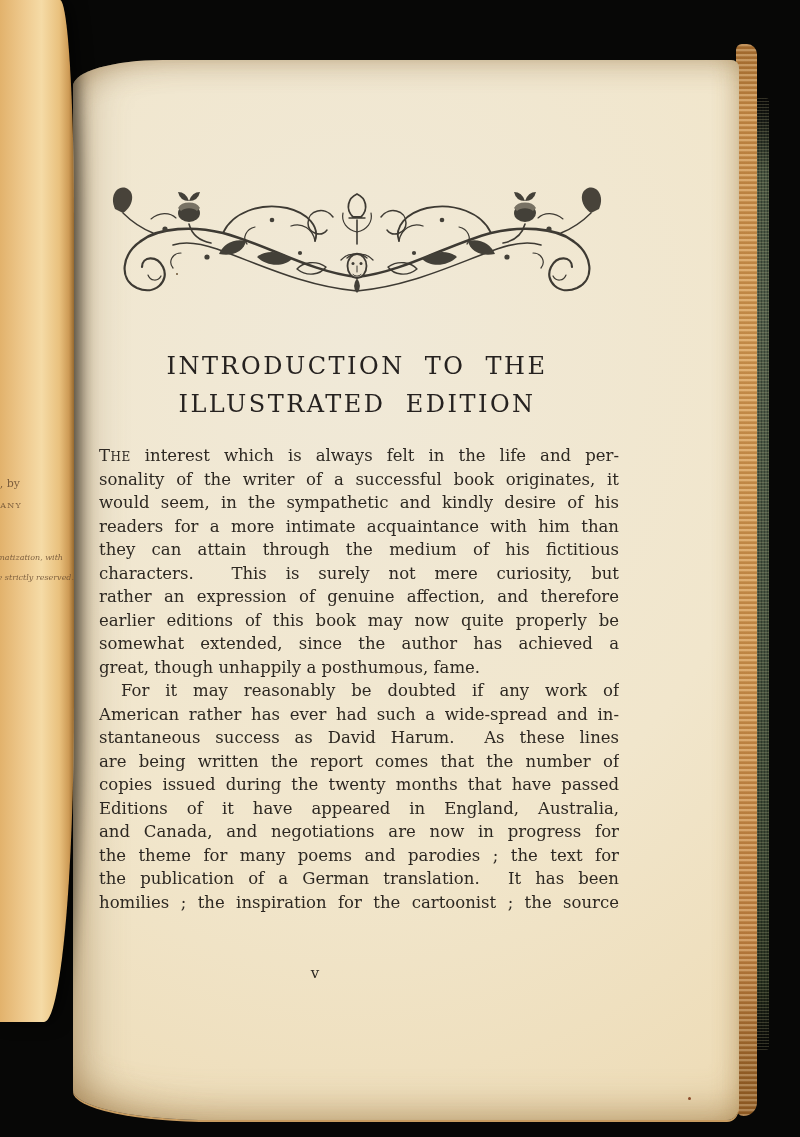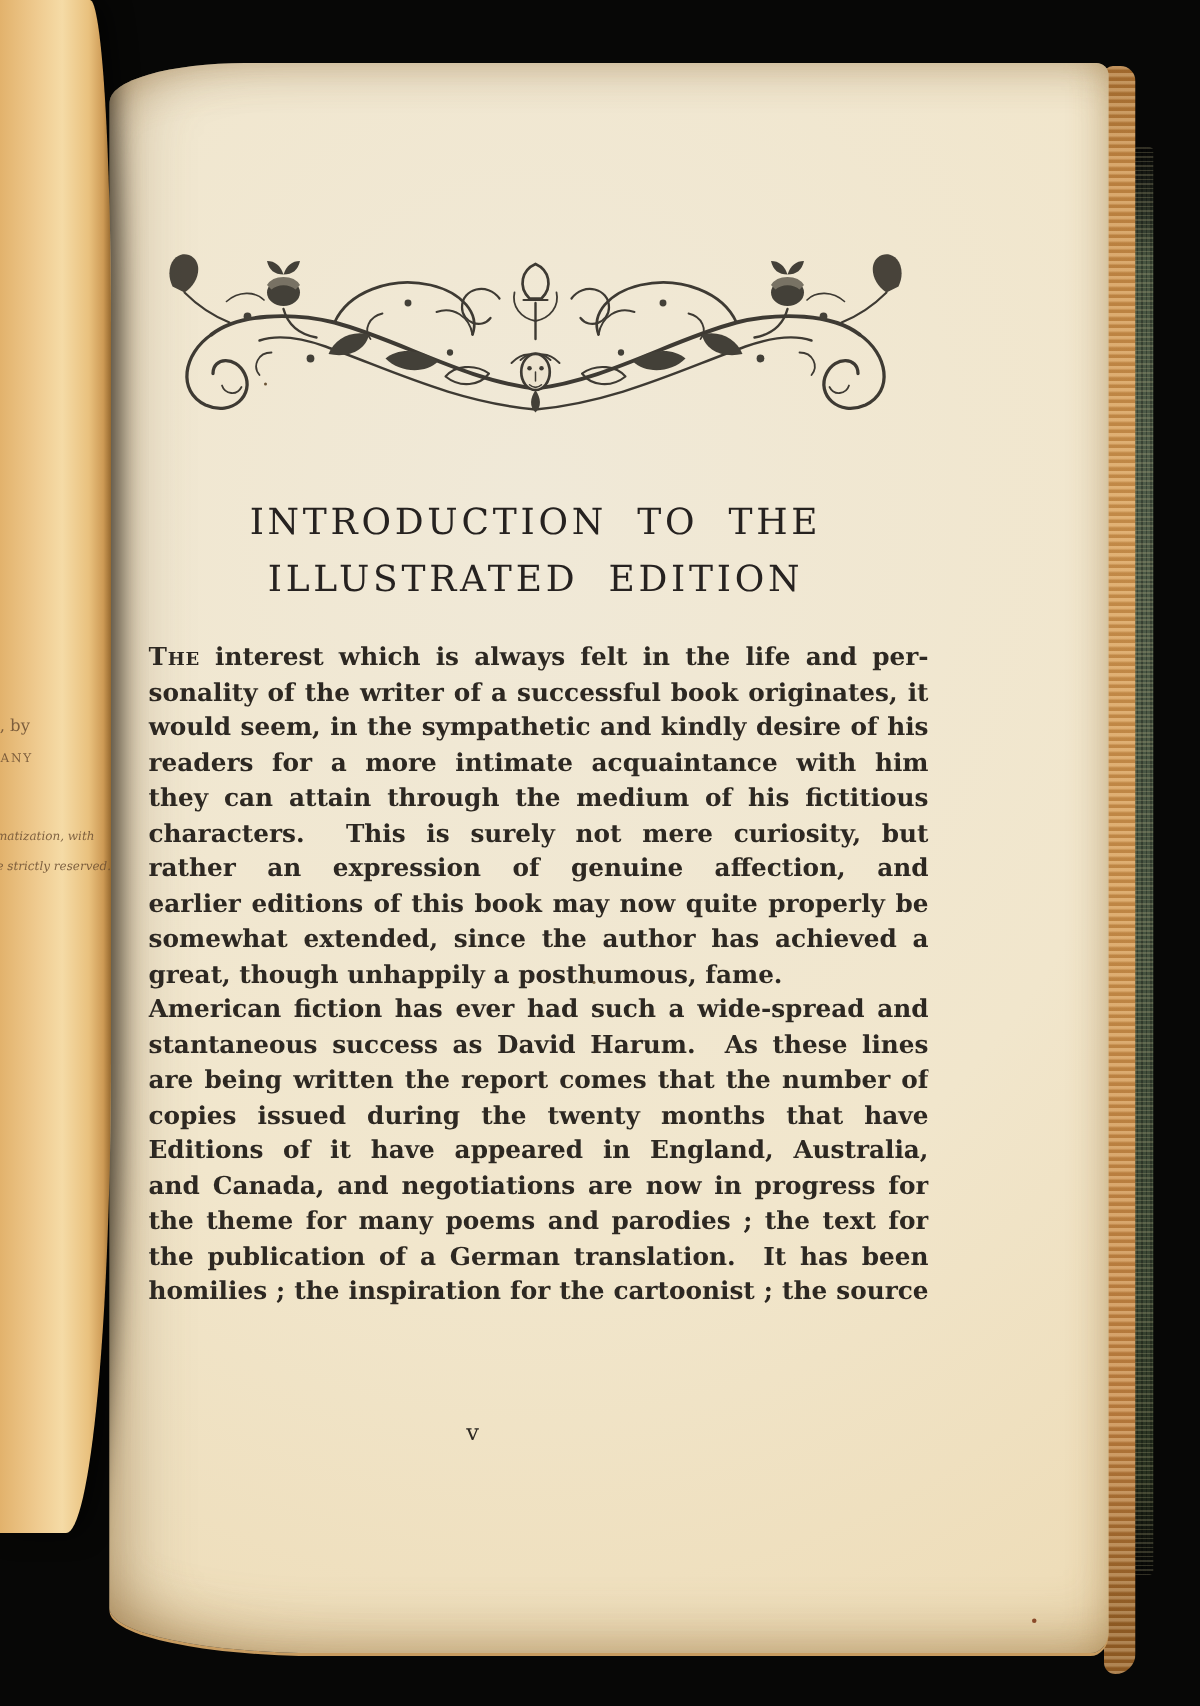--- a/index.html
+++ b/index.html
@@ -34,37 +34,37 @@
   .cloth-strip{
     position:absolute;left:755px;top:98px;width:14px;height:952px;
     background:
       repeating-linear-gradient(0deg,rgba(222,212,160,.20) 0 1px,rgba(0,0,0,0) 1px 3px),
       repeating-linear-gradient(90deg,rgba(0,0,0,.28) 0 1px,rgba(0,0,0,0) 1px 3px),
       linear-gradient(180deg,rgba(34,44,30,0) 0%,#475440 8%,#4f5c49 22%,#465340 55%,#3a4633 80%,#27301f 93%,rgba(8,12,6,0) 100%);
     border-radius:3px;z-index:1;
   }
   
   .main-page{
-    position:absolute;left:73px;top:42px;width:666px;height:1060px;
+    position:absolute;left:73px;top:60px;width:666px;height:1060px;
     background:radial-gradient(125% 92% at 42% 28%,#f0e9d8 0%,#f1e6cc 52%,#eeddb9 84%,#e7d1a6 100%);
     border-radius:90px 8px 12px 140px / 26px 8px 14px 30px;
     box-shadow:
       inset 28px 0 44px -18px rgba(122,88,44,.42),
       inset -14px 0 26px -14px rgba(160,120,60,.38),
       inset 0 -24px 38px -16px rgba(158,118,62,.45),
       inset 0 16px 30px -14px rgba(148,112,62,.32),
       0 2px 0 0 #c89c60;
     z-index:2;
   }
   .ornament{position:absolute;left:22px;top:122px;width:524px;height:130px;opacity:.92;}
   .title{position:absolute;left:24px;top:287px;width:520px;text-align:center;
     color:#262220;font-size:24px;line-height:38px;letter-spacing:2.5px;word-spacing:10px;}
   .body-text{position:absolute;left:26px;top:384px;width:520px;
     color:#2d2822;font-size:16.5px;line-height:23.5px;}
-  .line{text-align:justify;text-align-last:justify;height:23.5px;overflow:hidden;font-weight:bold;}
+  .line{text-align:justify;text-align-last:justify;height:23.5px;overflow:hidden;}
   .line.last{text-align-last:left;}
   .line.indent{text-indent:22px;}
   .lead{font-variant:small-caps;letter-spacing:.5px;}
   .folio{position:absolute;left:222px;top:904px;width:40px;text-align:center;
     color:#2d2822;font-size:15px;}
   .speck{position:absolute;border-radius:50%;}
   .speck.s1{left:615px;top:1037px;width:3px;height:3px;background:#8a4a2a;}
   .speck.s2{left:103px;top:213px;width:2px;height:2px;background:#6b5436;}
   .speck.s3{left:322px;top:612px;width:2px;height:2px;background:#7d6848;}
 </style>
@@ -134,21 +134,22 @@
     <div class="line"><span class="lead">The</span> <span>interest which is always felt in the life and per-</span></div>
     <div class="line">sonality of the writer of a successful book originates, it</div>
     <div class="line">would seem, in the sympathetic and kindly desire of his</div>
     <div class="line">readers for a more intimate acquaintance with him than</div>
     <div class="line">they can attain through the medium of his fictitious</div>
     <div class="line">characters.&nbsp; This is surely not mere curiosity, but</div>
     <div class="line">rather an expression of genuine affection, and therefore</div>
     <div class="line">earlier editions of this book may now quite properly be</div>
     <div class="line">somewhat extended, since the author has achieved a</div>
     <div class="line last">great, though unhappily a posthumous, fame.</div>
-    <div class="line">American fiction has ever had such a wide-spread and in-</div>
+    <div class="line indent">For it may reasonably be doubted if any work of</div>
+    <div class="line">American rather has ever had such a wide-spread and in-</div>
     <div class="line">stantaneous success as David Harum.&nbsp; As these lines</div>
     <div class="line">are being written the report comes that the number of</div>
     <div class="line">copies issued during the twenty months that have passed</div>
     <div class="line">Editions of it have appeared in England, Australia,</div>
     <div class="line">and Canada, and negotiations are now in progress for</div>
     <div class="line">the theme for many poems and parodies&nbsp;; the text for</div>
     <div class="line">the publication of a German translation.&nbsp; It has been</div>
     <div class="line">homilies&nbsp;; the inspiration for the cartoonist&nbsp;; the source</div>
   </div>
 

